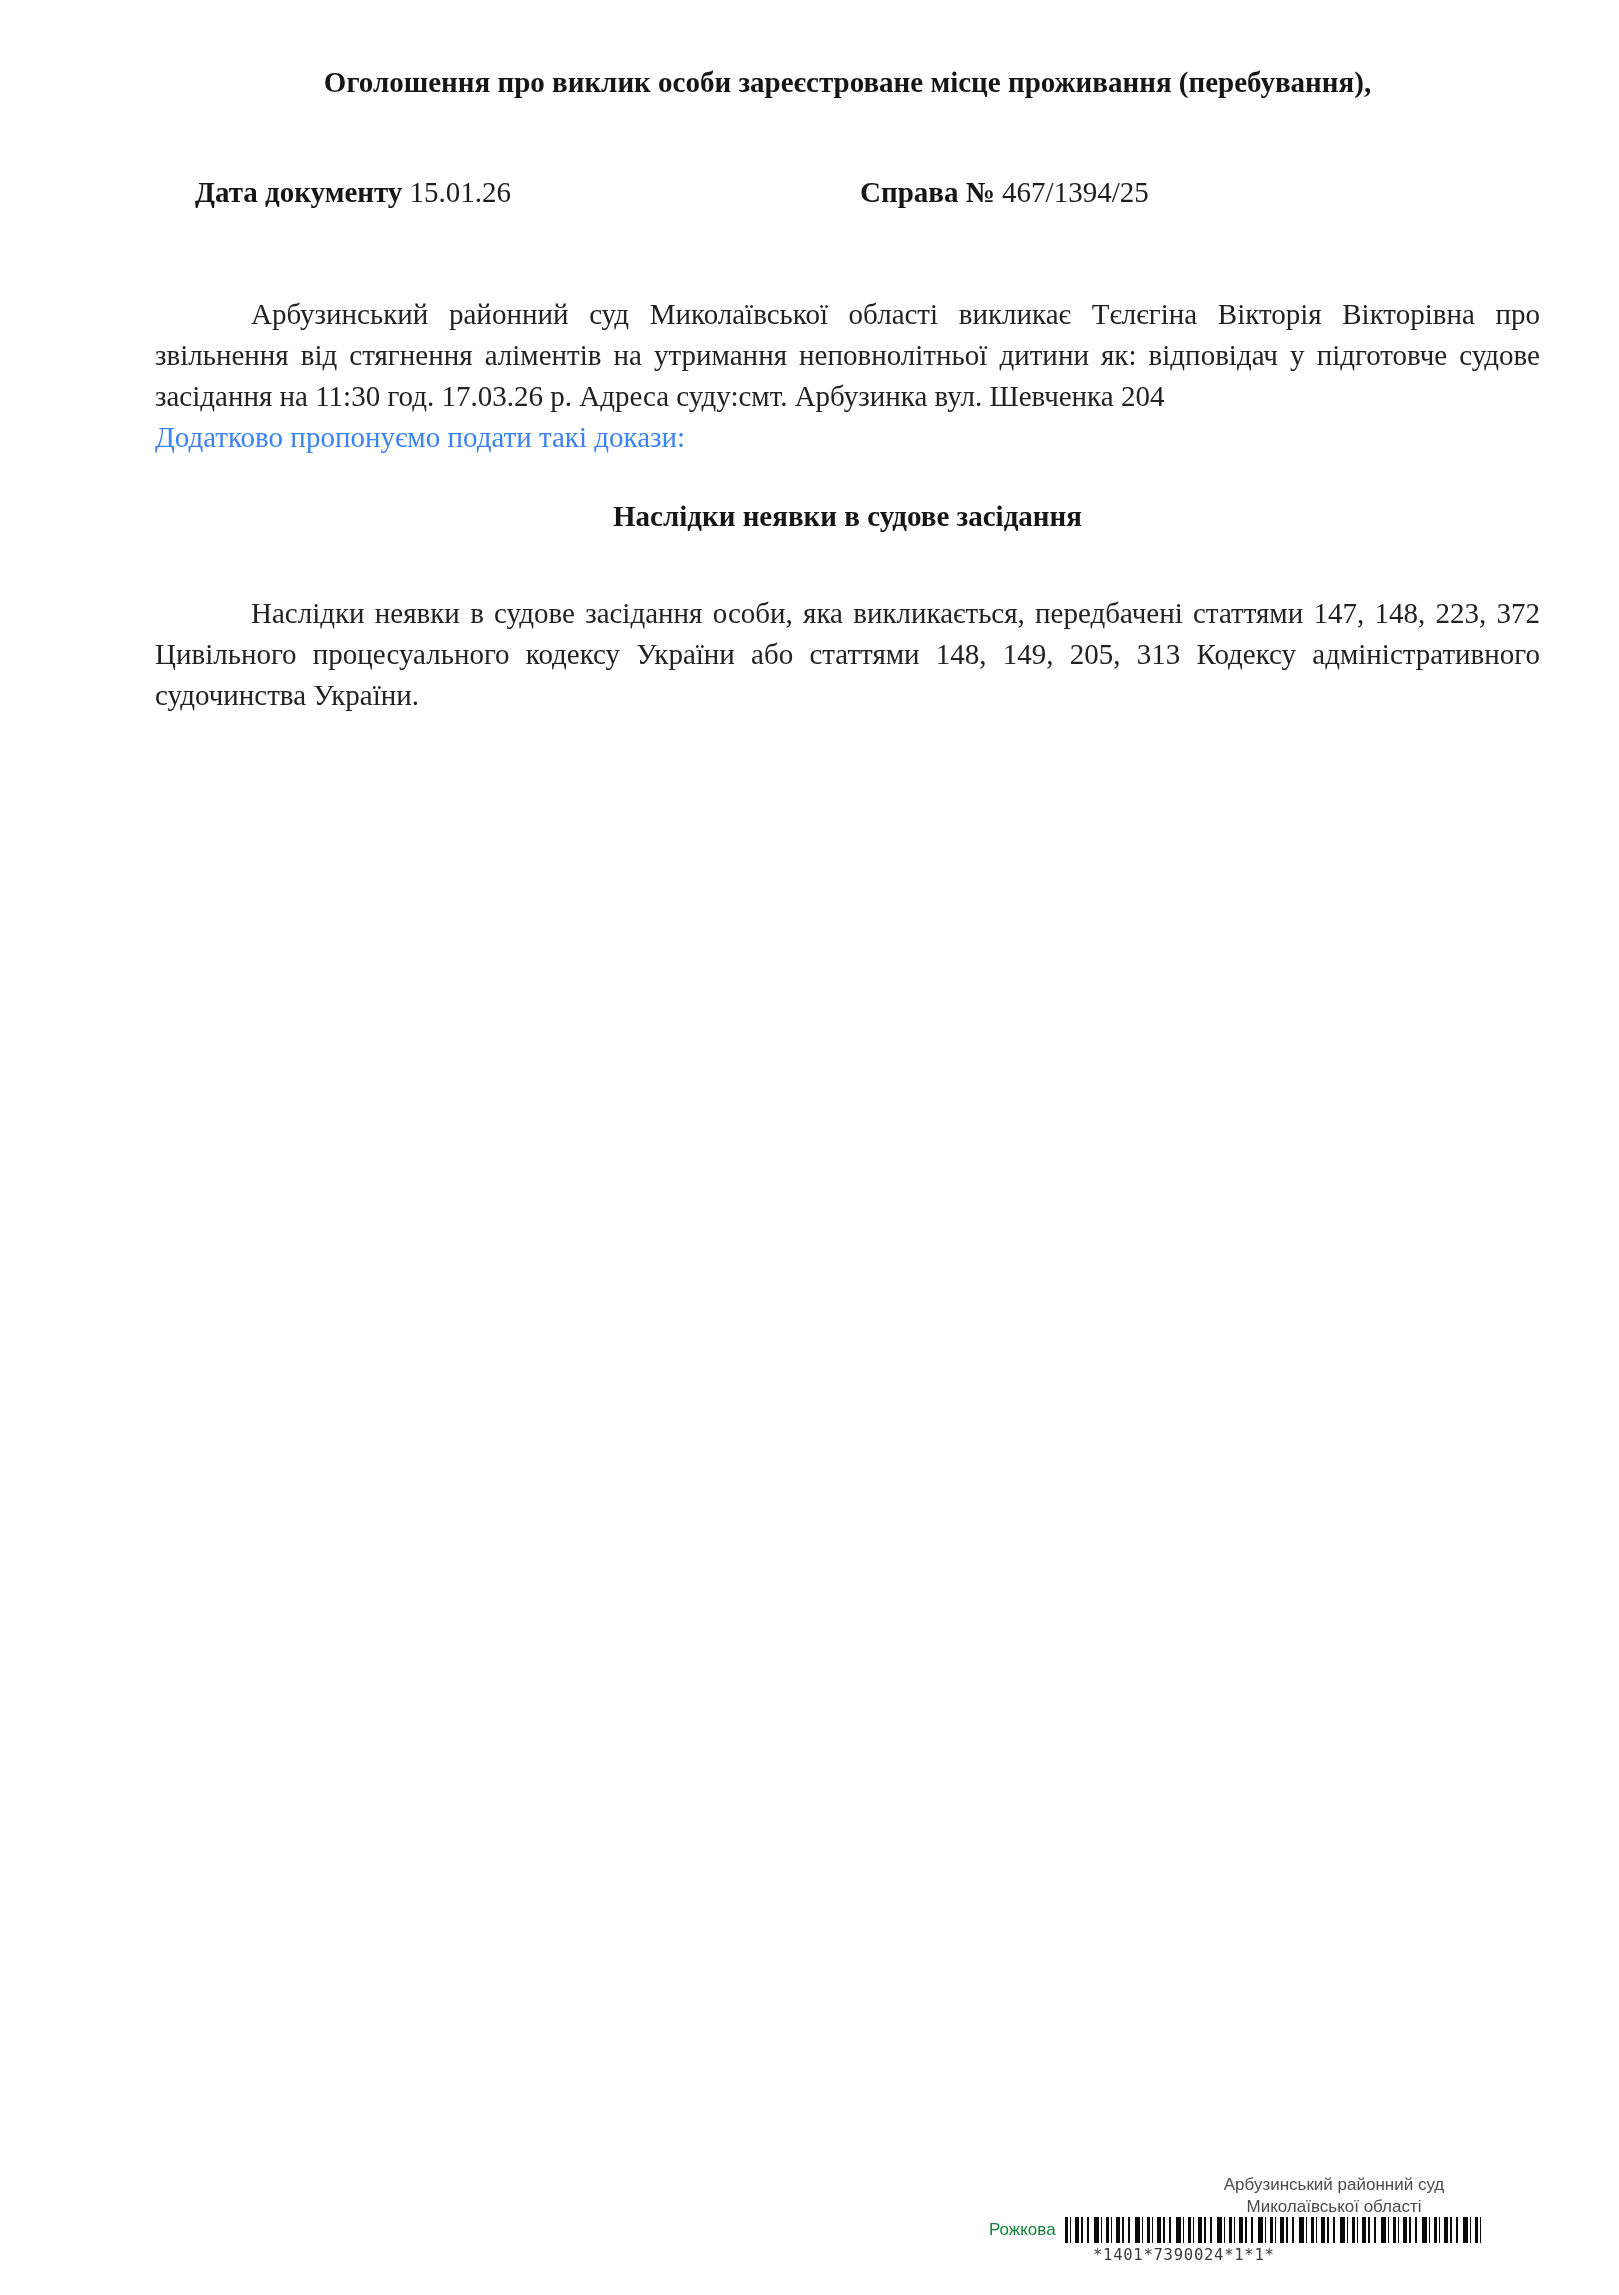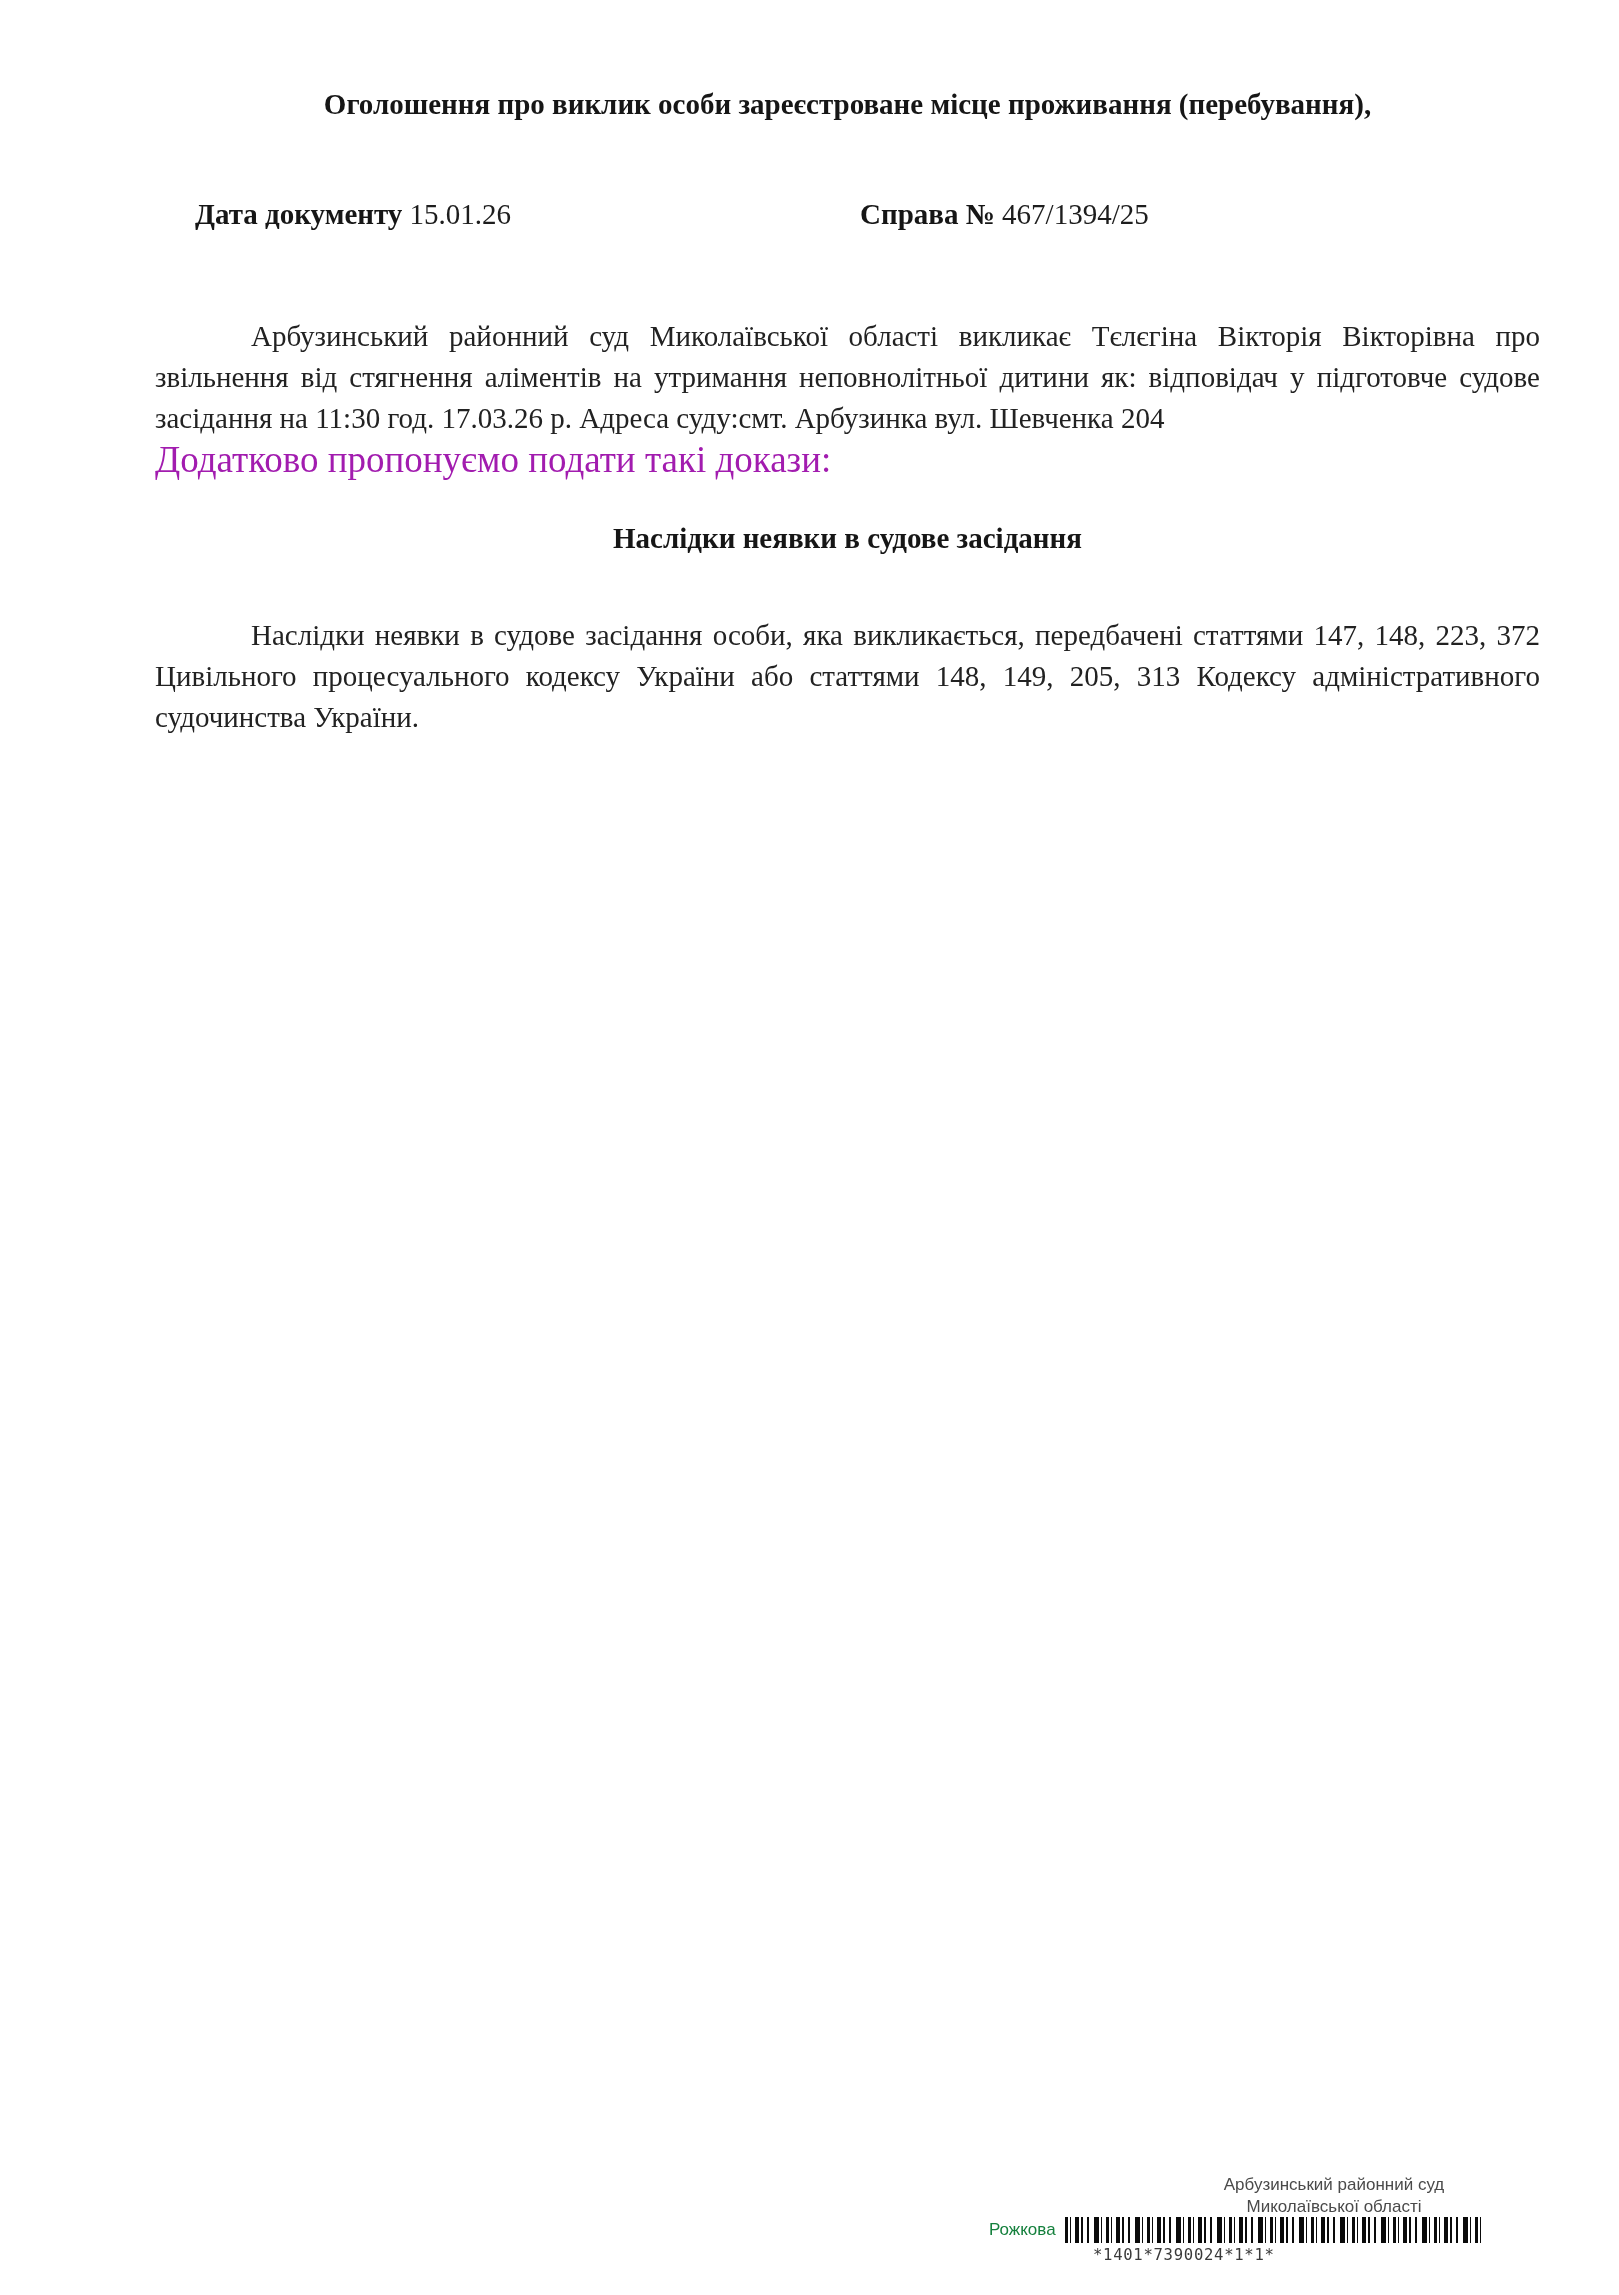--- a/index.html
+++ b/index.html
@@ -13,21 +13,21 @@
     width: 1619px;
     height: 2295px;
     margin: 0 auto;
     background: #ffffff;
     font-family: "Liberation Serif", "DejaVu Serif", serif;
     color: #1d1d1d;
     overflow: hidden;
   }
 
   .content {
-    padding: 83px 79px 0 155px;
+    padding: 61px 79px 0 155px;
   }
 
   .doc-title {
     text-align: center;
     font-weight: bold;
     font-size: 29px;
     line-height: 42px;
     color: #161616;
     margin-bottom: 68px;
   }
@@ -59,23 +59,23 @@
 
   .body-par {
     font-size: 29px;
     line-height: 41px;
     text-align: justify;
     text-indent: 96px;
     color: #222222;
   }
 
   .plain-line {
-    font-size: 37px;
+    font-size: 29px;
     line-height: 41px;
-    color: #a21caf;
+    color: #3b82f6;
   }
 
   .section-heading {
     text-align: center;
     font-weight: bold;
     font-size: 29px;
     line-height: 41px;
     color: #161616;
     margin-top: 38px;
     margin-bottom: 56px;

